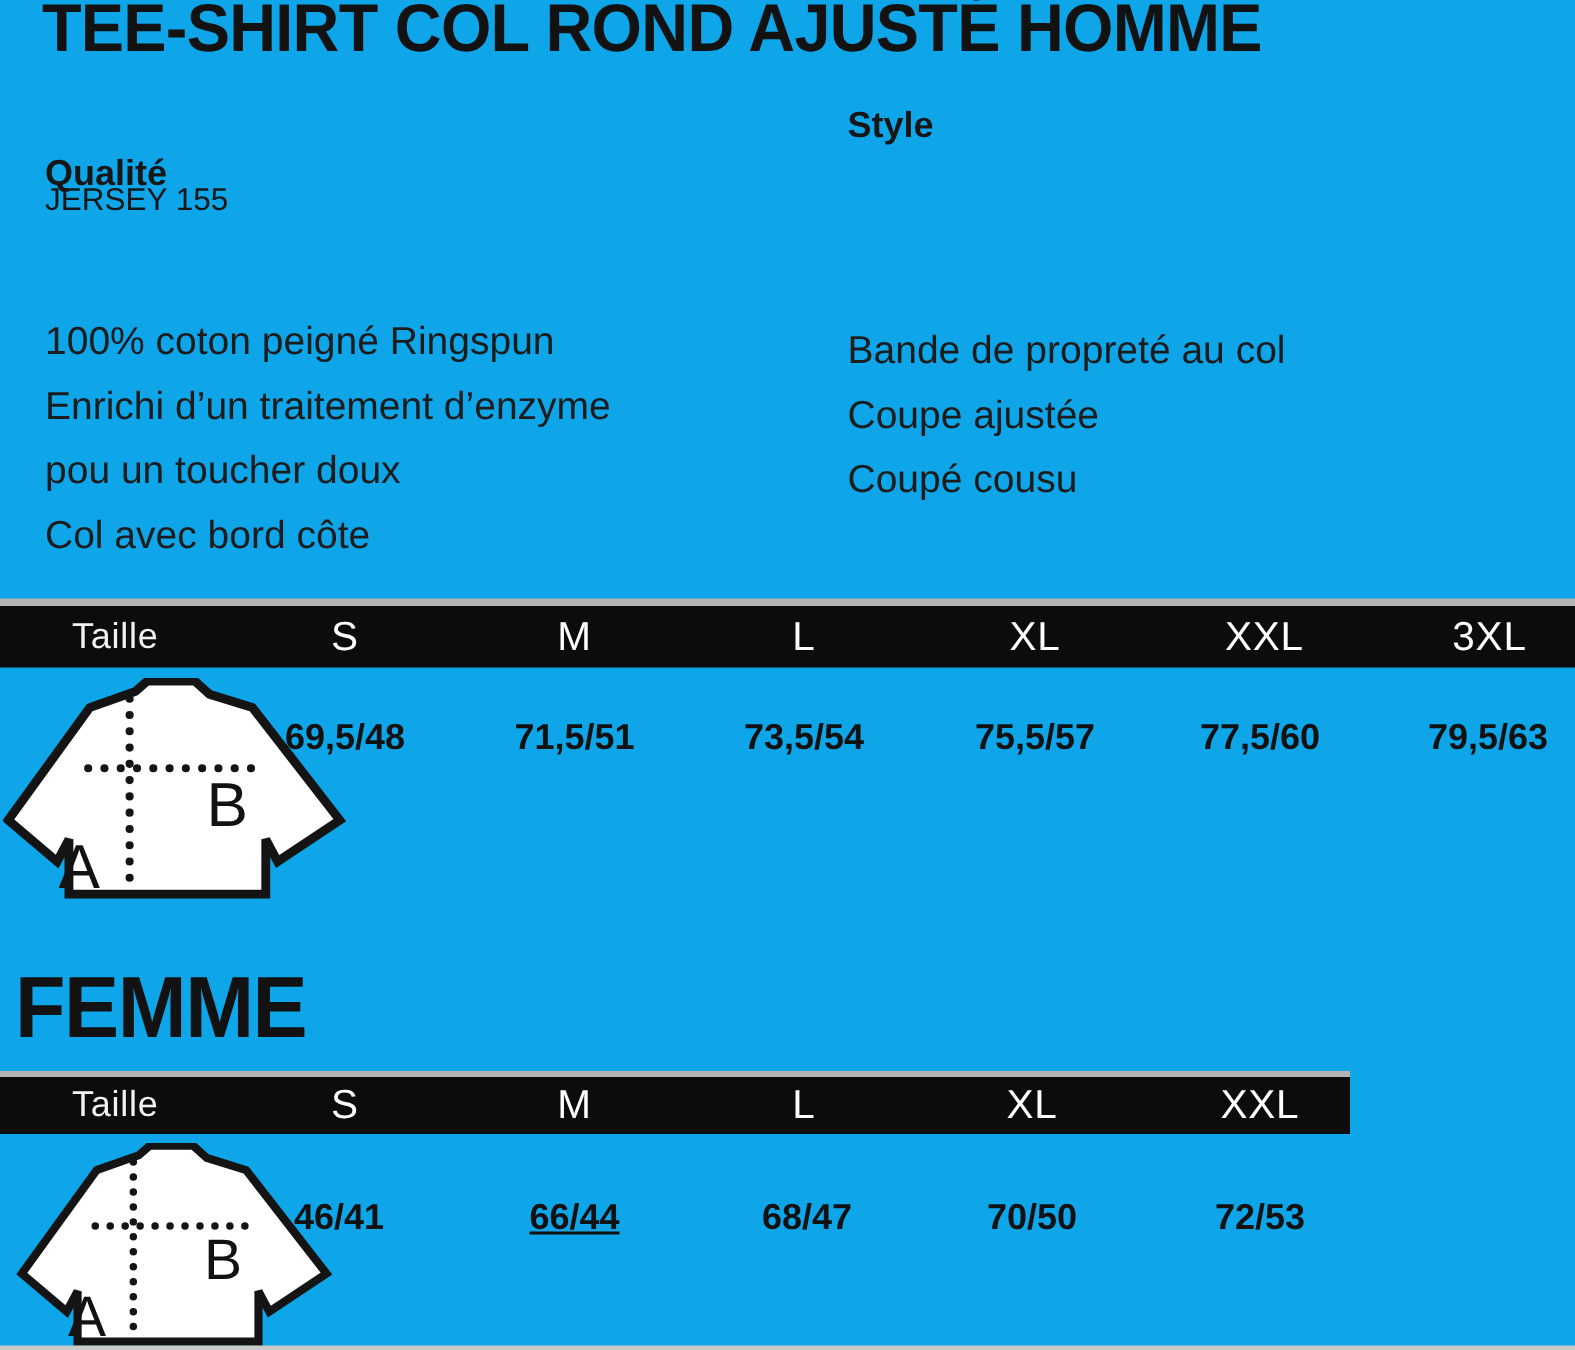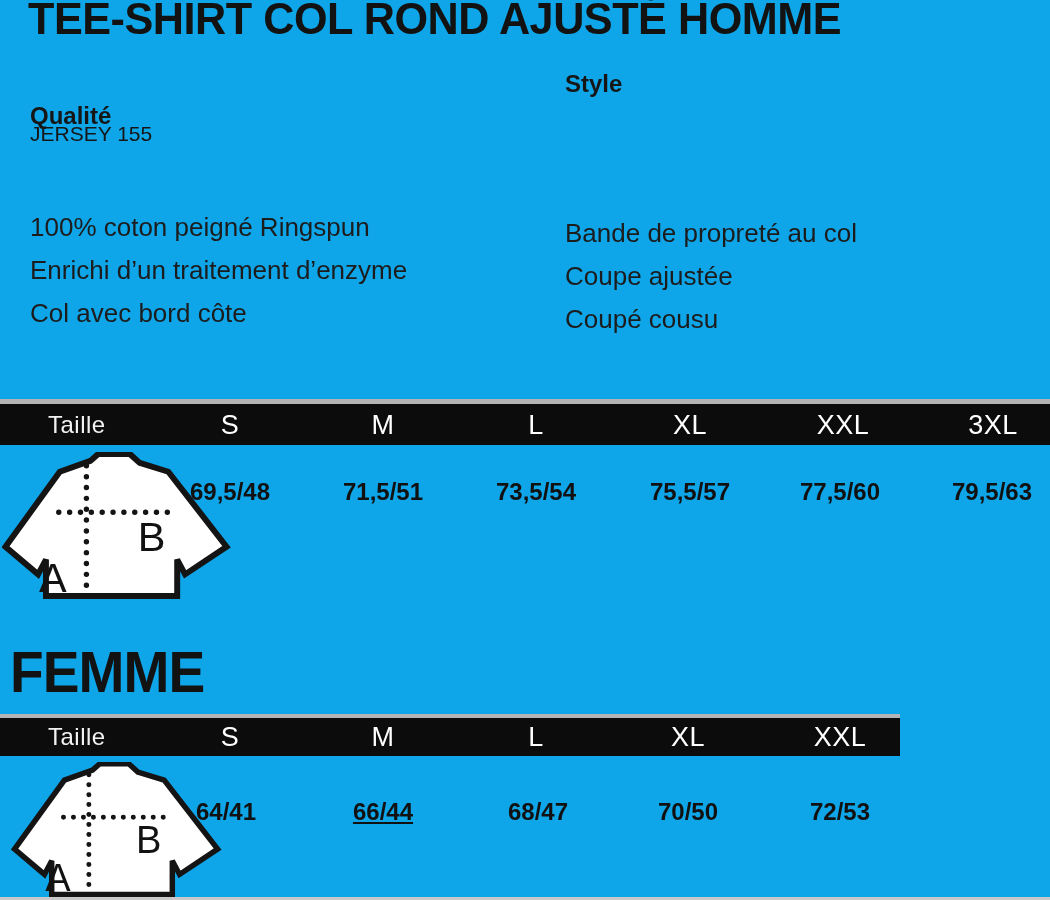--- a/index.html
+++ b/index.html
@@ -58,20 +58,21 @@
 
 <div id="page">
 
   <div class="abs title">TEE-SHIRT COL ROND AJUSTÉ HOMME</div>
 
   <div class="abs col-heading" style="left:30px; top:62px;margin-top:40px;">Qualité</div>
   <div class="abs fabric">JERSEY 155</div>
   <div class="abs para" style="left:30px; top:206px;">
     <div>100% coton peigné Ringspun</div>
     <div>Enrichi d’un traitement d’enzyme</div>
+    <div>pou un toucher doux</div>
     <div>Col avec bord côte</div>
   </div>
 
   <div class="abs col-heading" style="left:565px; top:70px;">Style</div>
   <div class="abs para" style="left:565px; top:212px;">
     <div>Bande de propreté au col</div>
     <div>Coupe ajustée</div>
     <div>Coupé cousu</div>
   </div>
 
@@ -111,21 +112,21 @@
   <div class="abs size-bar" style="left:0; top:718px; width:900px; height:38px;">
     <span class="bar-label" style="left:48px;">Taille</span>
     <span class="bar-cell" style="left:230px;">S</span>
     <span class="bar-cell" style="left:383px;">M</span>
     <span class="bar-cell" style="left:536px;">L</span>
     <span class="bar-cell" style="left:688px;">XL</span>
     <span class="bar-cell" style="left:840px;">XXL</span>
   </div>
 
   <div class="abs" style="left:0; top:790px; width:1050px; height:44px;">
-    <span class="val-cell" style="left:226px;">64/41</span>
+    <span class="val-cell" style="left:226px;">46/41</span>
     <span class="val-cell" style="left:383px;text-decoration:underline;">66/44</span>
     <span class="val-cell" style="left:538px;">68/47</span>
     <span class="val-cell" style="left:688px;">70/50</span>
     <span class="val-cell" style="left:840px;">72/53</span>
   </div>
 
   <svg class="abs" style="left:2px; top:762px;" width="230" height="136" viewBox="0 0 230 150">
     <polygon points="57,20 88,9 96,2 128,2 138,11 167,20 226,96 184,124 176,109 176,146 43,146 43,109 35,124 2,96" fill="#ffffff" stroke="#141414" stroke-width="6" stroke-linejoin="miter"></polygon>
     <line x1="84" y1="14" x2="84" y2="140" stroke="#141414" stroke-width="5.5" stroke-linecap="round" stroke-dasharray="0 11"></line>
     <line x1="56" y1="61" x2="170" y2="61" stroke="#141414" stroke-width="5.5" stroke-linecap="round" stroke-dasharray="0 11"></line>

